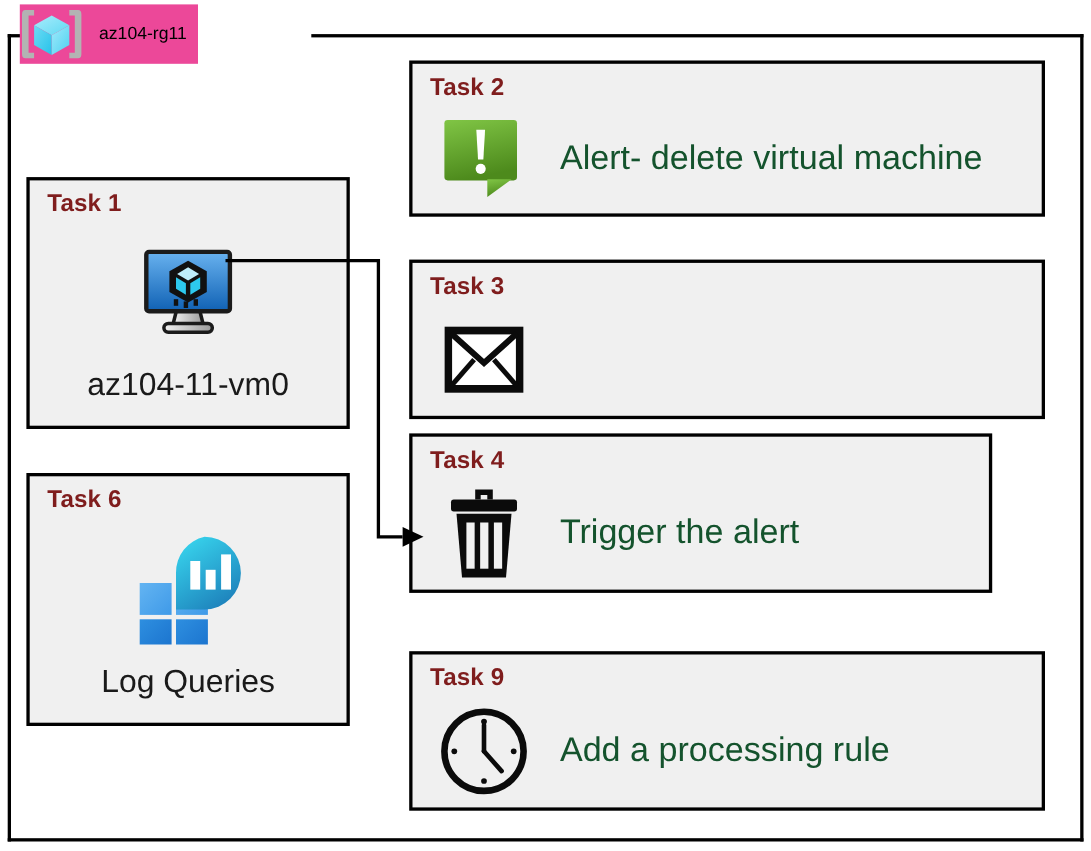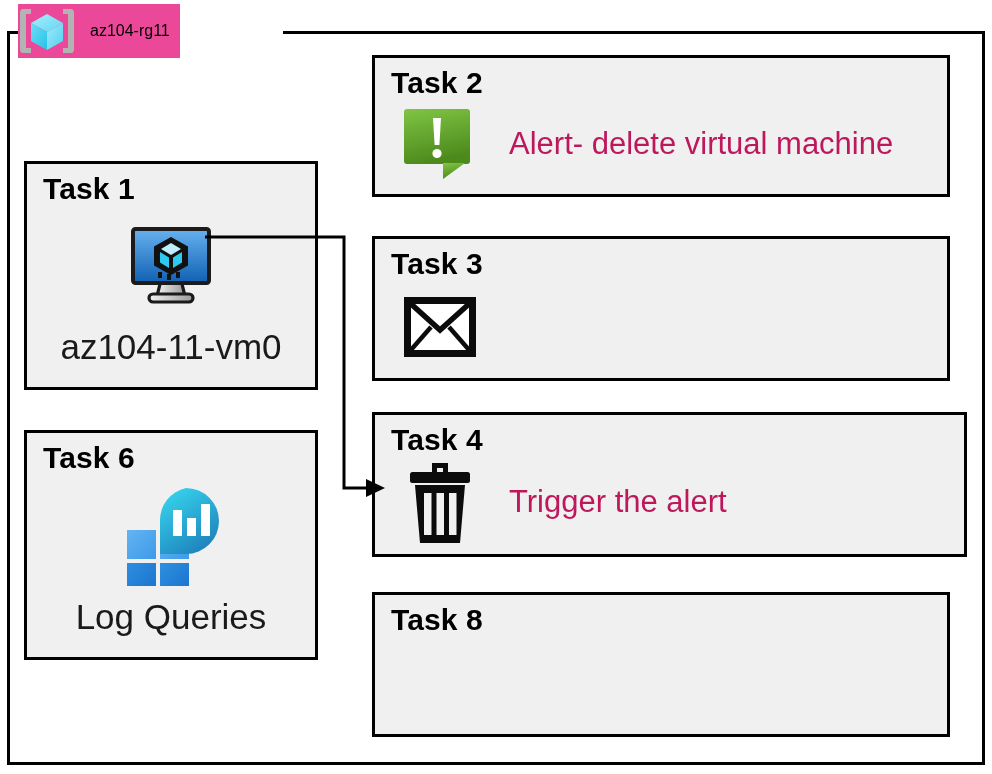--- a/index.html
+++ b/index.html
@@ -65,23 +65,23 @@
   
   .card {
     position: absolute;
     background: #f0f0f0;
     border: 3px solid #000000;
   }
   .card-title {
     position: absolute;
     left: 16px;
     top: 8px;
-    font-size: 30px;
+    font-size: 22px;
     font-weight: bold;
-    color: #000000;
+    color: #7f1d1d;
     letter-spacing: 0.1px;
     white-space: nowrap;
   }
 
   
   .card-left .icon-wrap {
     position: absolute;
     left: 0;
     right: 0;
     top: 52px;
@@ -89,21 +89,21 @@
     display: flex;
     align-items: center;
     justify-content: center;
   }
   .card-left .caption {
     position: absolute;
     left: 0;
     right: 0;
     bottom: 20px;
     text-align: center;
-    font-size: 35px;
+    font-size: 29px;
     color: #1a1a1a;
     white-space: nowrap;
   }
 
   
   .card-right .row {
     position: absolute;
     left: 22px;
     right: 14px;
     top: 46px;
@@ -114,21 +114,21 @@
   }
   .card-right .row .ic {
     flex: 0 0 auto;
     width: 86px;
     display: flex;
     align-items: center;
     justify-content: center;
   }
   .card-right .row .label {
     font-size: 31px;
-    color: #be185d;
+    color: #14532d;
     white-space: nowrap;
     line-height: 1.1;
   }
 
   
   #connector { position: absolute; left: 0; top: 0; width: 992px; height: 774px; pointer-events: none; z-index: 3; }
 </style>
 </head>
 <body>
 
@@ -267,21 +267,21 @@
       <svg width="72" height="62" viewBox="0 0 72 62">
         <rect x="3.5" y="4.5" width="65" height="53" fill="#ffffff" stroke="#0b0b0b" stroke-width="7"></rect>
         <path d="M6 7 L36 34 L66 7" fill="none" stroke="#0b0b0b" stroke-width="5.5"></path>
         <path d="M6 55 L27 31" fill="none" stroke="#0b0b0b" stroke-width="4.5"></path>
         <path d="M66 55 L45 31" fill="none" stroke="#0b0b0b" stroke-width="4.5"></path>
       </svg>
     </div>
   </div>
 </div>
 
-<div class="card card-right" style="left:372px; top:412px; width:595px; height:145px;">
+<div class="card card-right" style="left:372px; top:394px; width:530px; height:145px;">
   <div class="card-title">Task 4</div>
   <div class="row">
     <div class="ic">
       <svg width="70" height="84" viewBox="0 0 70 84">
 
         <path d="M27 2 L43 2 L43 11 L38 11 L38 7 L32 7 L32 11 L27 11 Z" fill="#0b0b0b"></path>
 
         <rect x="5" y="11" width="60" height="11" rx="2.5" fill="#0b0b0b"></rect>
 
         <path d="M10 24 L60 24 L55 82 L15 82 Z" fill="#0b0b0b"></path>
@@ -289,14 +289,31 @@
         <rect x="19" y="32" width="7.5" height="42" fill="#f0f0f0"></rect>
         <rect x="31.5" y="32" width="7.5" height="42" fill="#f0f0f0"></rect>
         <rect x="44" y="32" width="7.5" height="42" fill="#f0f0f0"></rect>
       </svg>
     </div>
     <div class="label">Trigger the alert</div>
   </div>
 </div>
 
 <div class="card card-right" style="left:372px; top:592px; width:578px; height:145px;">
-  <div class="card-title">Task 8</div>
+  <div class="card-title">Task 9</div>
+  <div class="row">
+    <div class="ic">
+      <svg width="82" height="82" viewBox="0 0 82 82">
+        <circle cx="41" cy="41" r="36" fill="none" stroke="#0b0b0b" stroke-width="6"></circle>
+
+        <circle cx="41" cy="14" r="2.6" fill="#0b0b0b"></circle>
+        <circle cx="68" cy="41" r="2.6" fill="#0b0b0b"></circle>
+        <circle cx="41" cy="68" r="2.6" fill="#0b0b0b"></circle>
+        <circle cx="14" cy="41" r="2.6" fill="#0b0b0b"></circle>
+
+        <path d="M41 41 L41 17" fill="none" stroke="#0b0b0b" stroke-width="4.2" stroke-linecap="round"></path>
+
+        <path d="M41 41 L57 59" fill="none" stroke="#0b0b0b" stroke-width="4.2" stroke-linecap="round"></path>
+      </svg>
+    </div>
+    <div class="label">Add a processing rule</div>
+  </div>
 </div>
 
 </body></html>

